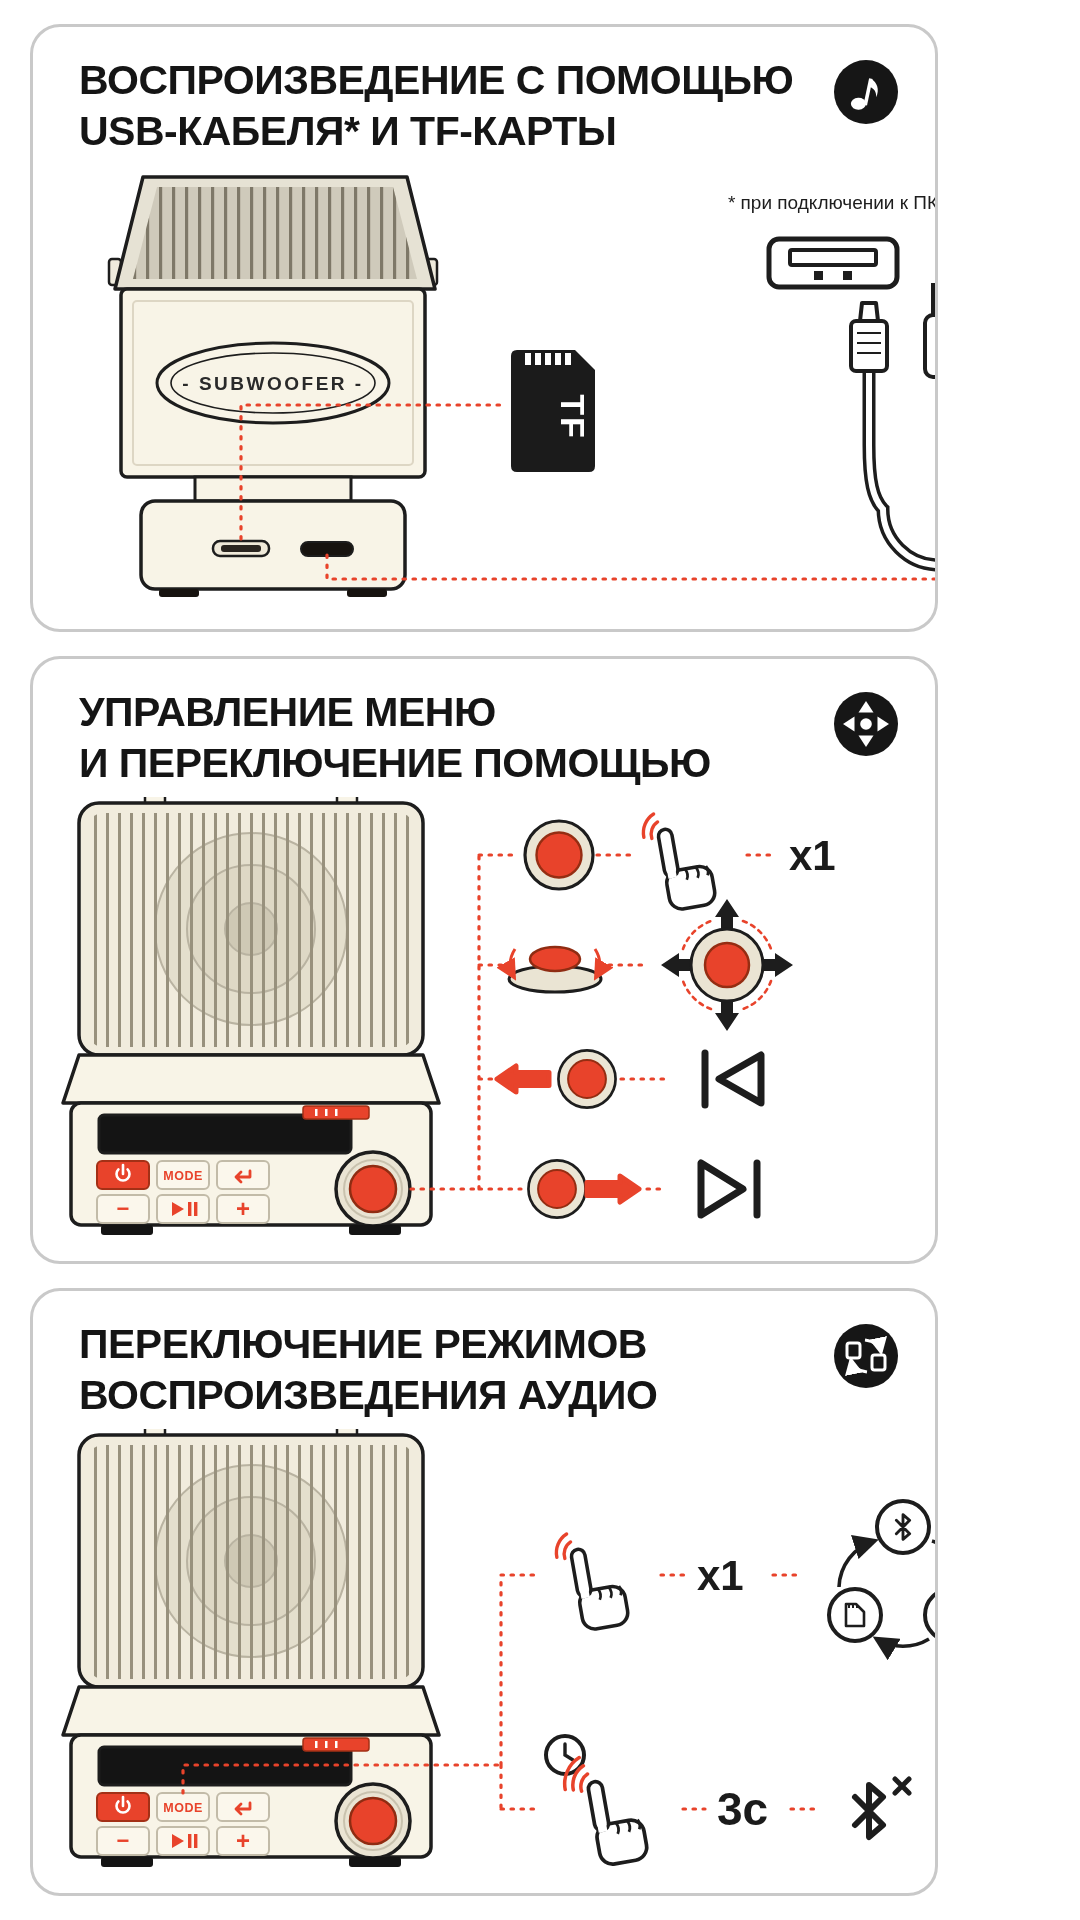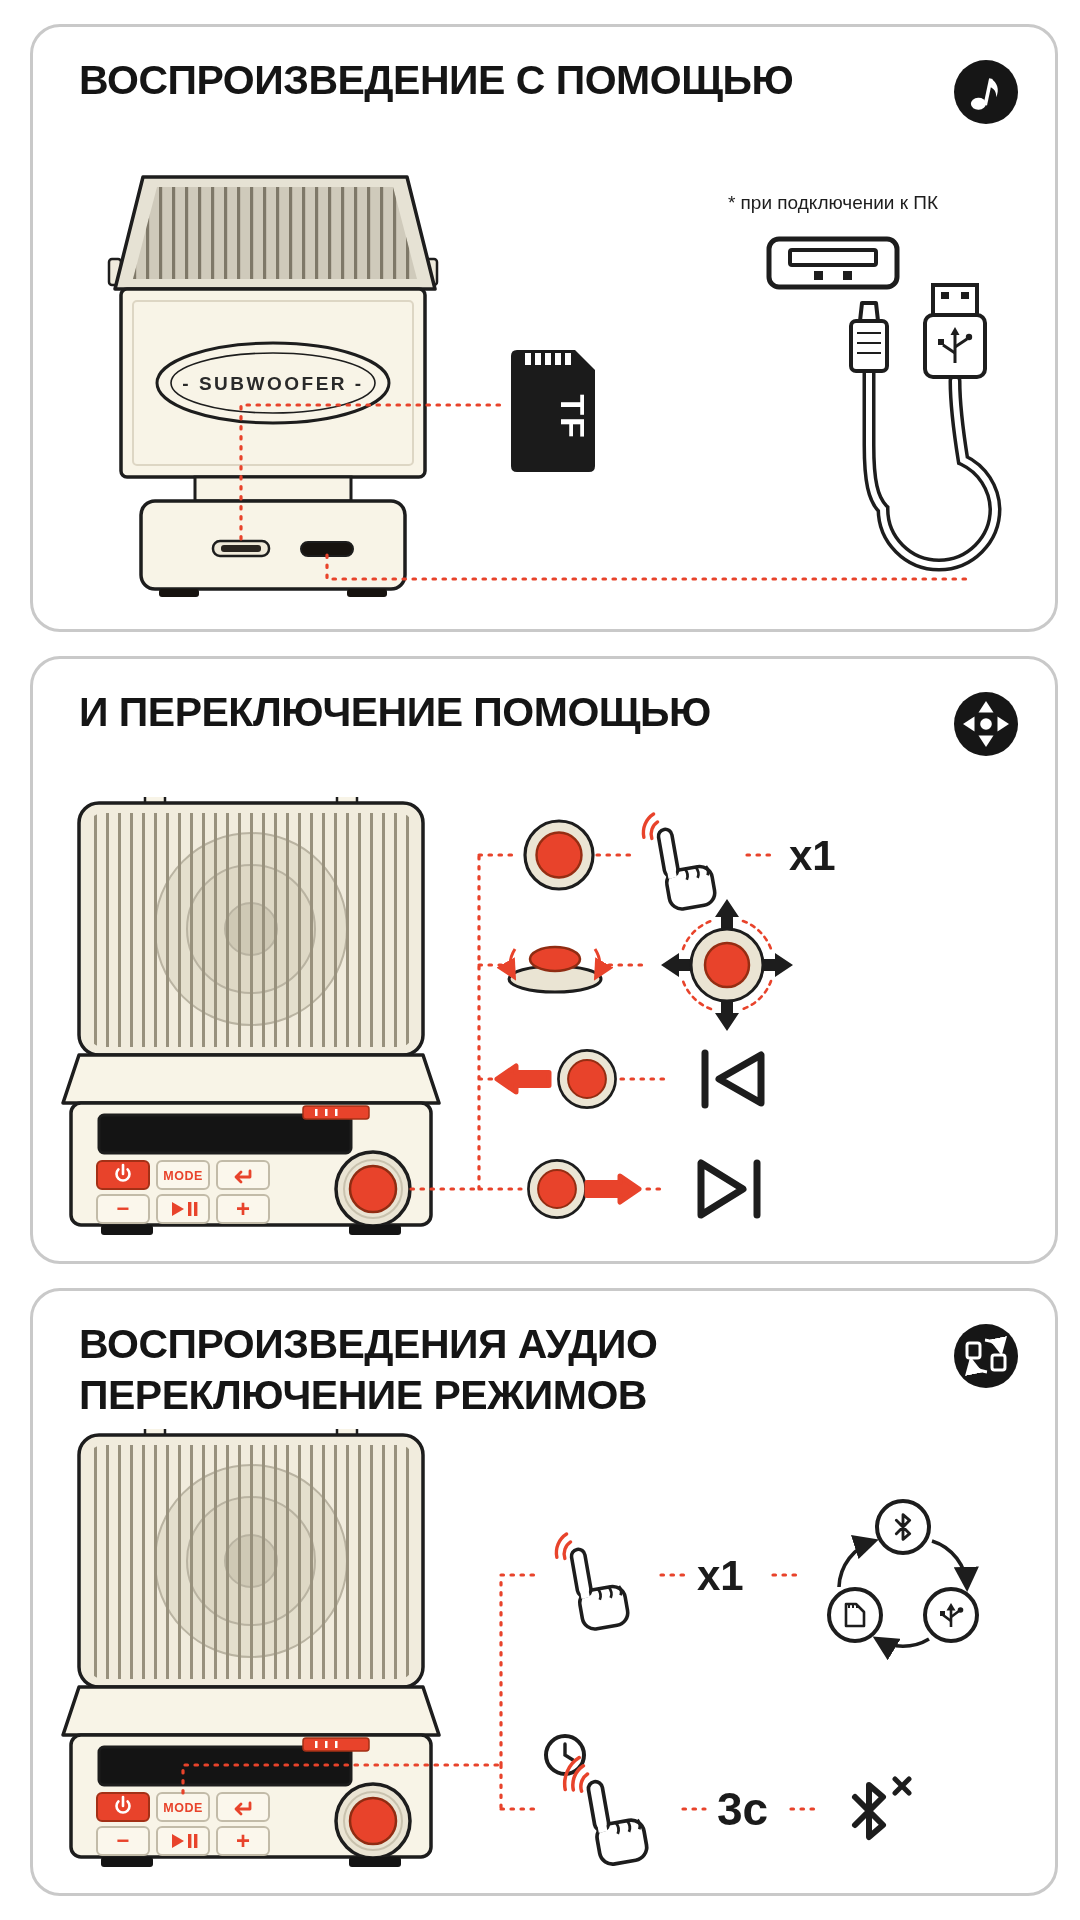--- a/index.html
+++ b/index.html
@@ -1,21 +1,21 @@
 <!DOCTYPE html>
 <html><head>
 <meta charset="utf-8">
 <style>
   html,body{margin:0;padding:0;}
   body{
     width:1080px;height:1920px;background:#ffffff;position:relative;
     font-family:"Liberation Sans",sans-serif;color:#141414;
   }
   .card{
-    position:absolute;left:30px;width:1028px;height:608px;background:#fff;
+    position:absolute;left:30px;width:908px;height:608px;background:#fff;
     border:3px solid #c9c9c9;border-radius:30px;box-sizing:border-box;overflow:hidden;
   }
   #card1{top:24px}
   #card2{top:656px}
   #card3{top:1288px}
   .card-title{
     position:absolute;left:46px;top:28px;font-size:41px;font-weight:bold;
     line-height:1.24;letter-spacing:-0.5px;color:#151515;
   }
   .badge{position:absolute;right:36px;top:32px;width:66px;height:66px;}
@@ -126,20 +126,21 @@
         <rect x="60" y="434" width="52" height="10" rx="3" fill="#141414"></rect>
         <rect x="308" y="434" width="52" height="10" rx="3" fill="#141414"></rect>
       </g>
     </symbol>
   </defs>
 </svg>
 
 <section class="card" id="card1">
   <div class="card-title">
     <div>ВОСПРОИЗВЕДЕНИЕ С ПОМОЩЬЮ</div>
+    <div>USB-КАБЕЛЯ* И TF-КАРТЫ</div>
   </div>
   <svg class="badge" viewBox="-33 -33 66 66">
     <circle r="32" fill="#161616"></circle>
     <g transform="rotate(12)" fill="#ffffff">
       <ellipse cx="-5" cy="13" rx="7.5" ry="6" transform="rotate(-15 -5 13)"></ellipse>
       <path d="M 2,13 V -14" stroke="#ffffff" stroke-width="3.6" fill="none"></path>
       <path d="M 2,-14 C 9,-12 13,-5 11,3 C 10,-3 7,-5 2,-6 Z"></path>
     </g>
   </svg>
 
@@ -214,20 +215,21 @@
           <path d="M 922,182 L 934,174"></path>
           <circle cx="936" cy="172" r="3.2" fill="#1d1d1d" stroke="none"></circle>
         </g>
       </g>
     </g>
   </svg>
 </section>
 
 <section class="card" id="card2">
   <div class="card-title">
+    <div>УПРАВЛЕНИЕ МЕНЮ</div>
     <div>И ПЕРЕКЛЮЧЕНИЕ ПОМОЩЬЮ</div>
   </div>
   <svg class="badge" viewBox="-33 -33 66 66">
     <circle r="32" fill="#161616"></circle>
     <g fill="#ffffff">
       <circle r="5.8"></circle>
       <path d="M 0,-23 L -7.5,-11.5 H 7.5 Z"></path>
       <path d="M 0,23 L -7.5,11.5 H 7.5 Z"></path>
       <path d="M -23,0 L -11.5,-7.5 V 7.5 Z"></path>
       <path d="M 23,0 L 11.5,-7.5 V 7.5 Z"></path>
@@ -286,22 +288,22 @@
       <g stroke="#1d1d1d" stroke-width="7" fill="none" stroke-linecap="round" stroke-linejoin="round">
         <path d="M 668,366 V 418 L 710,392 Z"></path>
         <path d="M 724 366 V 418"></path>
       </g>
     </g>
   </svg>
 </section>
 
 <section class="card" id="card3">
   <div class="card-title">
+    <div>ПЕРЕКЛЮЧЕНИЕ РЕЖИМОВ</div>
     <div>ВОСПРОИЗВЕДЕНИЯ АУДИО</div>
-    <div>ПЕРЕКЛЮЧЕНИЕ РЕЖИМОВ</div>
   </div>
   <svg class="badge" viewBox="-33 -33 66 66">
     <circle r="32" fill="#161616"></circle>
     <g stroke="#ffffff" stroke-width="3" fill="none">
       <rect x="-19" y="-13" width="13" height="15" rx="2.5"></rect>
       <rect x="6" y="-1" width="13" height="15" rx="2.5"></rect>
       <path d="M -1,-16 Q 13,-14 15,-4" marker-end="url(#ah-w)"></path>
       <path d="M 1,16 Q -13,14 -15,4" marker-end="url(#ah-w)"></path>
     </g>
   </svg>

